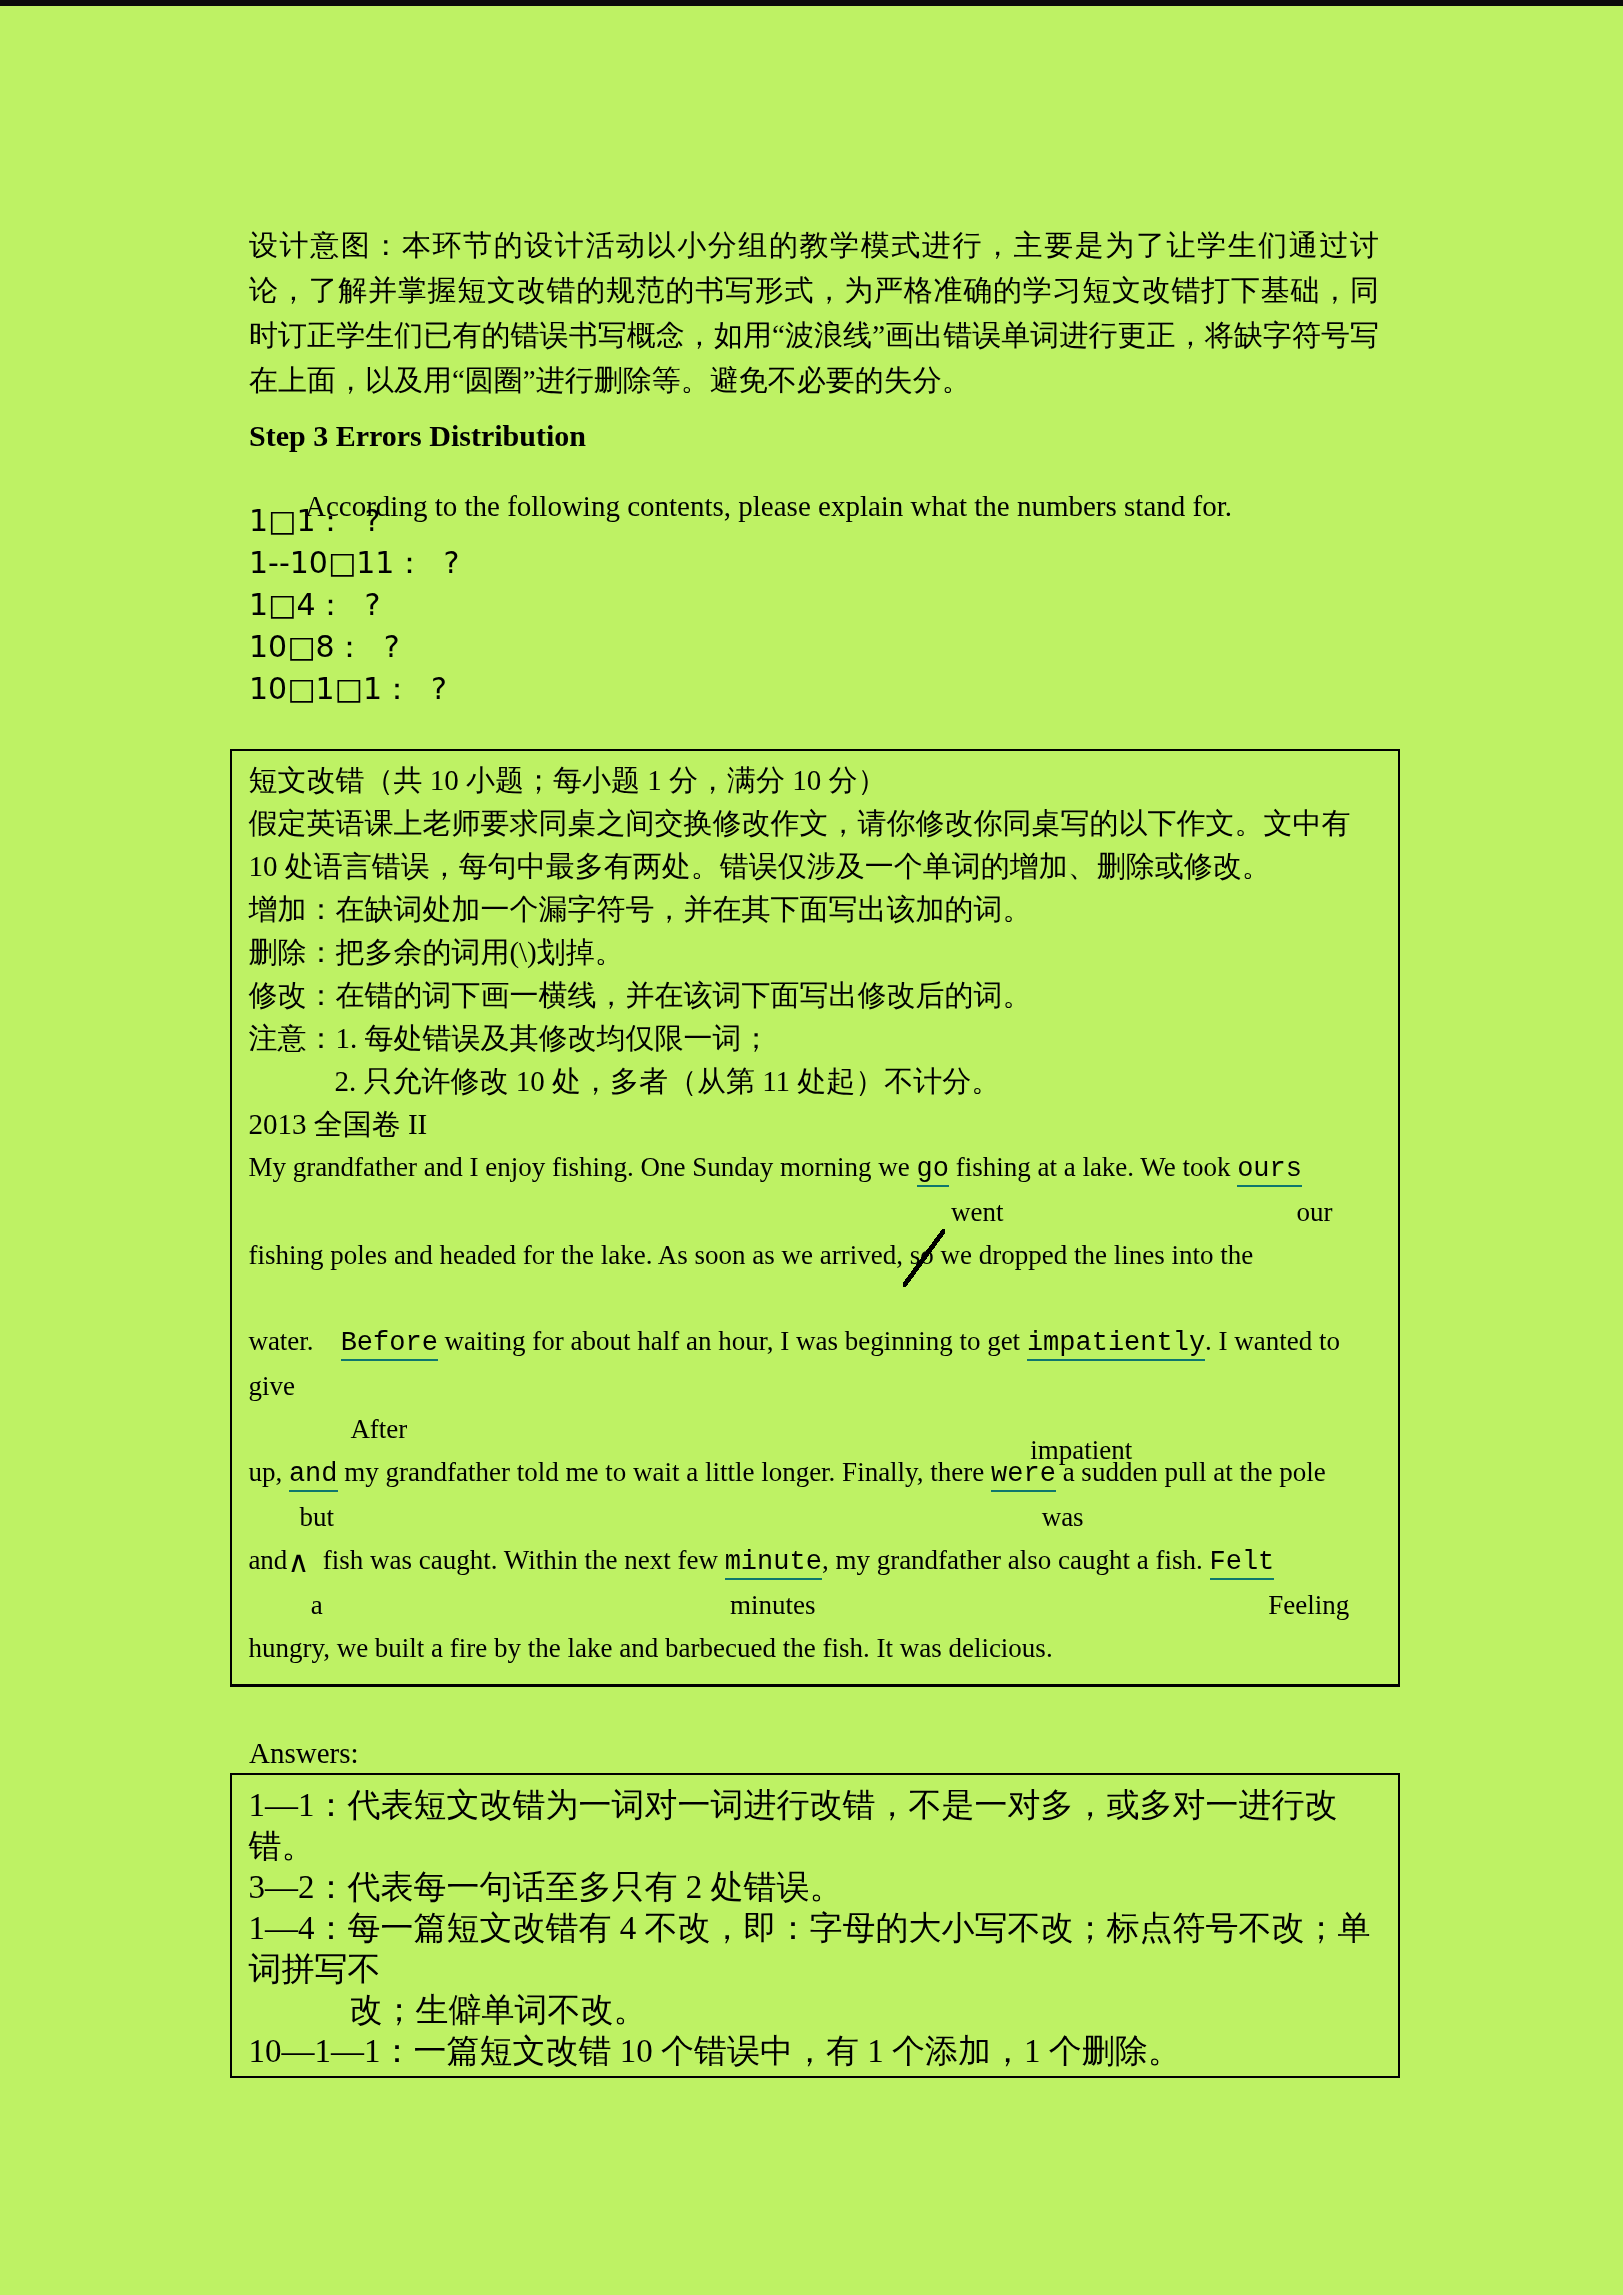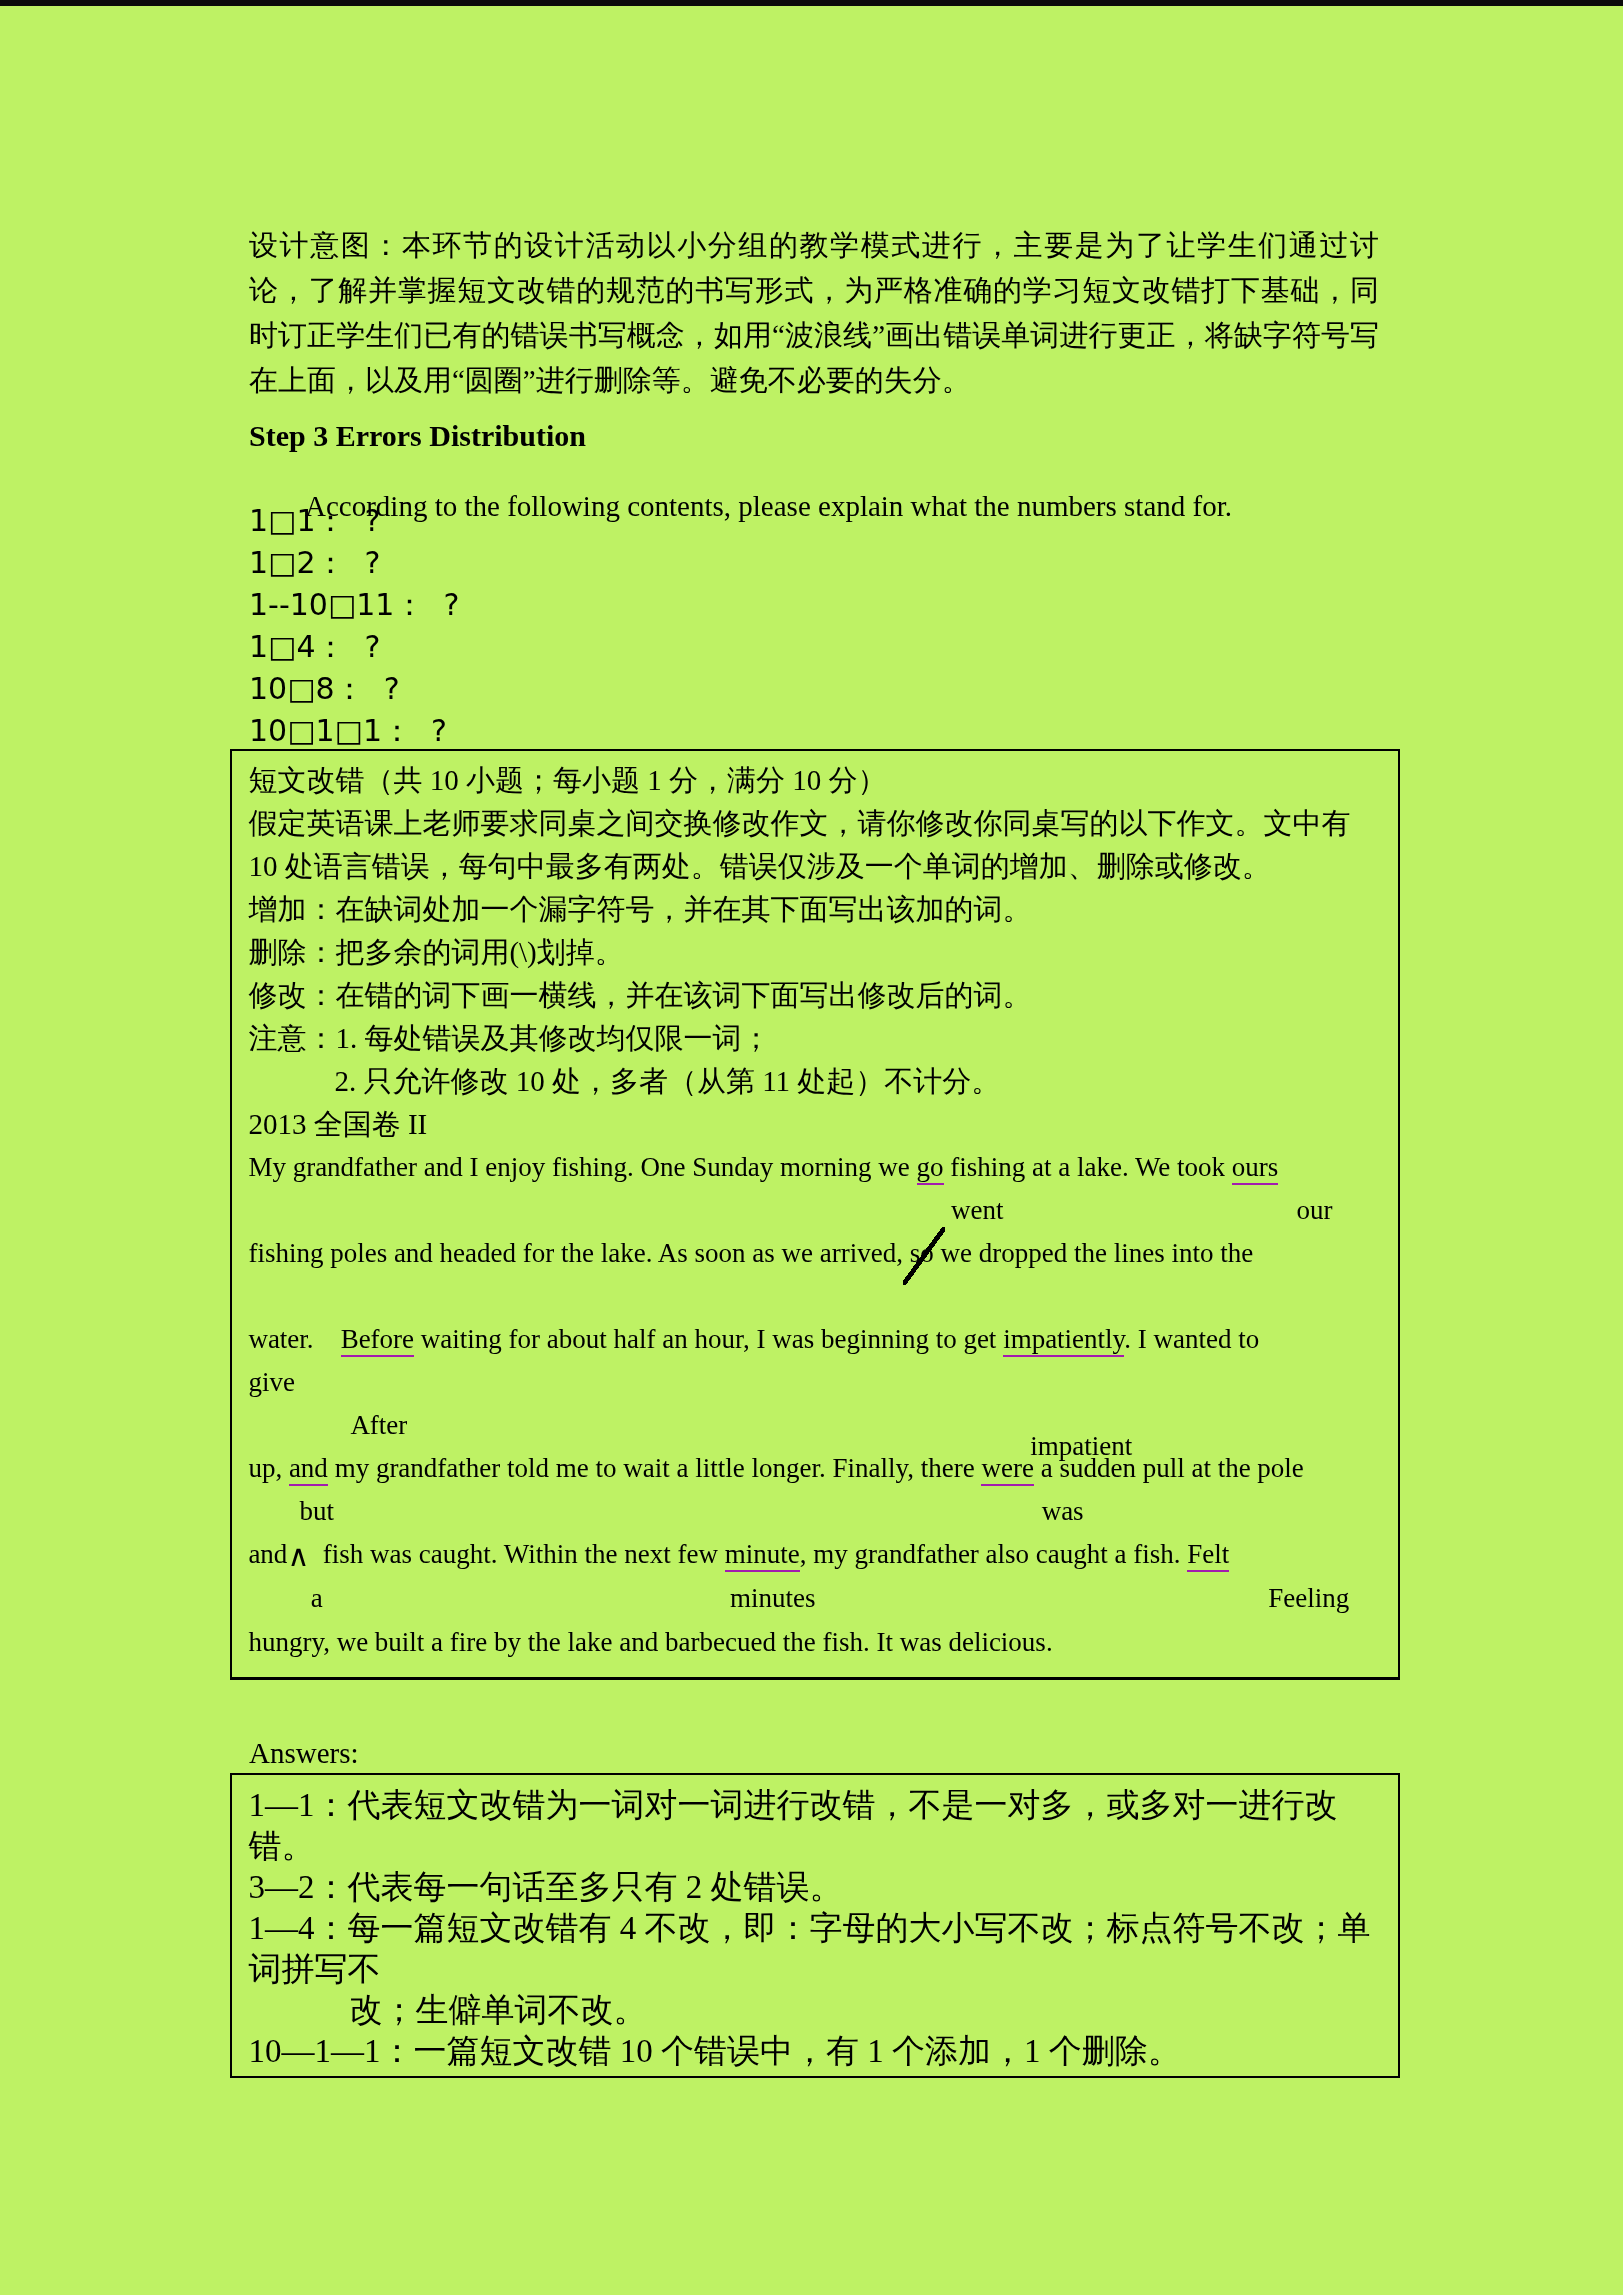--- a/index.html
+++ b/index.html
@@ -30,21 +30,21 @@
 
   .box1 {
     position:absolute; top:749px; left:0; width:1170px;
     border:2px solid #000; border-bottom-width:3.4px;
     padding:8.2px 16.4px 13.6px 16.4px; box-sizing:border-box;
   }
   .cnline { font-size:29px; line-height:43px; white-space:pre-wrap; }
   .cn-indent { padding-left:86px; }
 
   .pline { font-size:27px; line-height:43px; white-space:pre-wrap; }
-  .pline .u { border-bottom:2px solid #a21caf; padding-bottom:0.7px; }
+  .pline .u { border-bottom:2px solid #0f766e; padding-bottom:0.7px;font-family:Liberation Mono, monospace; }
   .blank { height:43px; }
   .corr { position:relative; height:43px; font-size:27px; }
   .corr .cw { position:absolute; top:5.5px; }
 
   .del { position:relative; display:inline-block; }
   .del::after {
     content:""; position:absolute; left:-6.8px; right:-11px; top:-5.5px; bottom:-9.5px;
     background:linear-gradient(to bottom right, transparent 46.5%, #000 46.5%, #000 53.5%, transparent 53.5%);
     pointer-events:none;
   }
@@ -71,21 +71,20 @@
   <div class="content">
 
     <p class="intro">设计意图：本环节的设计活动以小分组的教学模式进行，主要是为了让学生们通过讨论，了解并掌握短文改错的规范的书写形式，为严格准确的学习短文改错打下基础，同时订正学生们已有的错误书写概念，如用“波浪线”画出错误单词进行更正，将缺字符号写在上面，以及用“圆圈”进行删除等。避免不必要的失分。</p>
 
     <h3 class="step-heading">Step 3 Errors Distribution</h3>
 
     <p class="prompt">According to the following contents, please explain what the numbers stand for.</p>
 
     <div class="qlist">
       <div class="qitem tofufix">1□1：  ?</div>
-      <div class="qitem tofufix">1□2：  ?</div>
       <div class="qitem tofufix">1--10□11：  ?</div>
       <div class="qitem tofufix">1□4：  ?</div>
       <div class="qitem tofufix">10□8：  ?</div>
       <div class="qitem tofufix">10□1□1：  ?</div>
     </div>
 
     <div class="box1">
       <div class="cnline">短文改错（共 10 小题；每小题 1 分，满分 10 分）</div>
       <div class="cnline">假定英语课上老师要求同桌之间交换修改作文，请你修改你同桌写的以下作文。文中有</div>
       <div class="cnline">10 处语言错误，每句中最多有两处。错误仅涉及一个单词的增加、删除或修改。</div>

